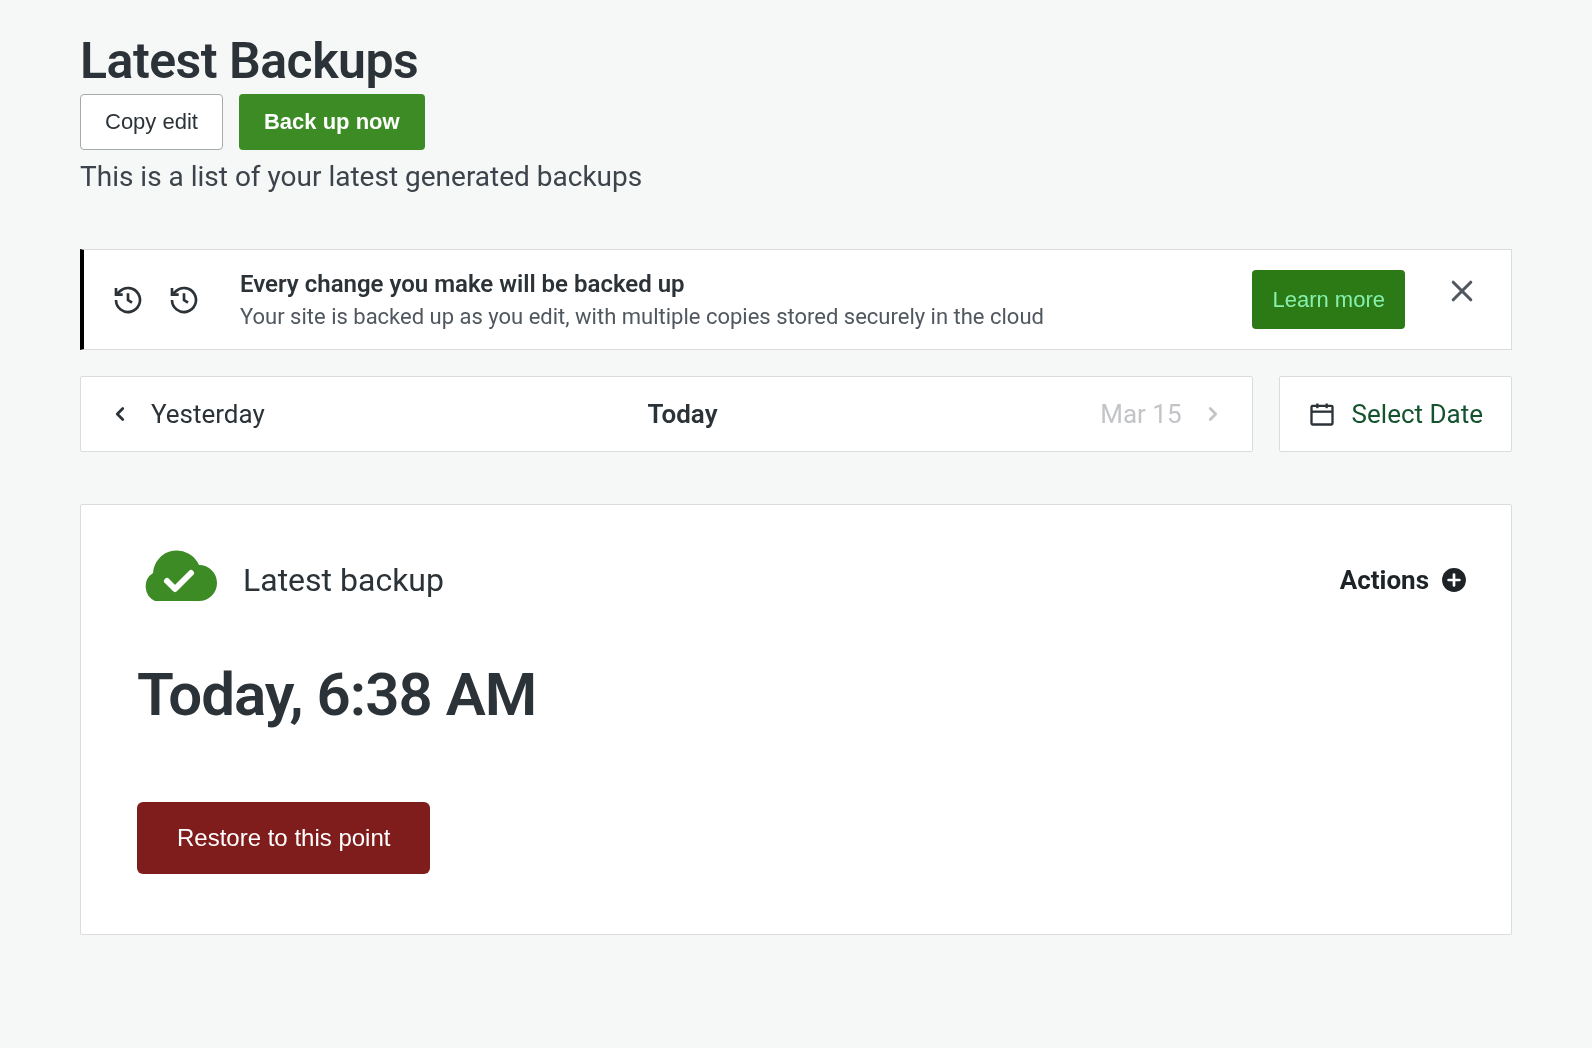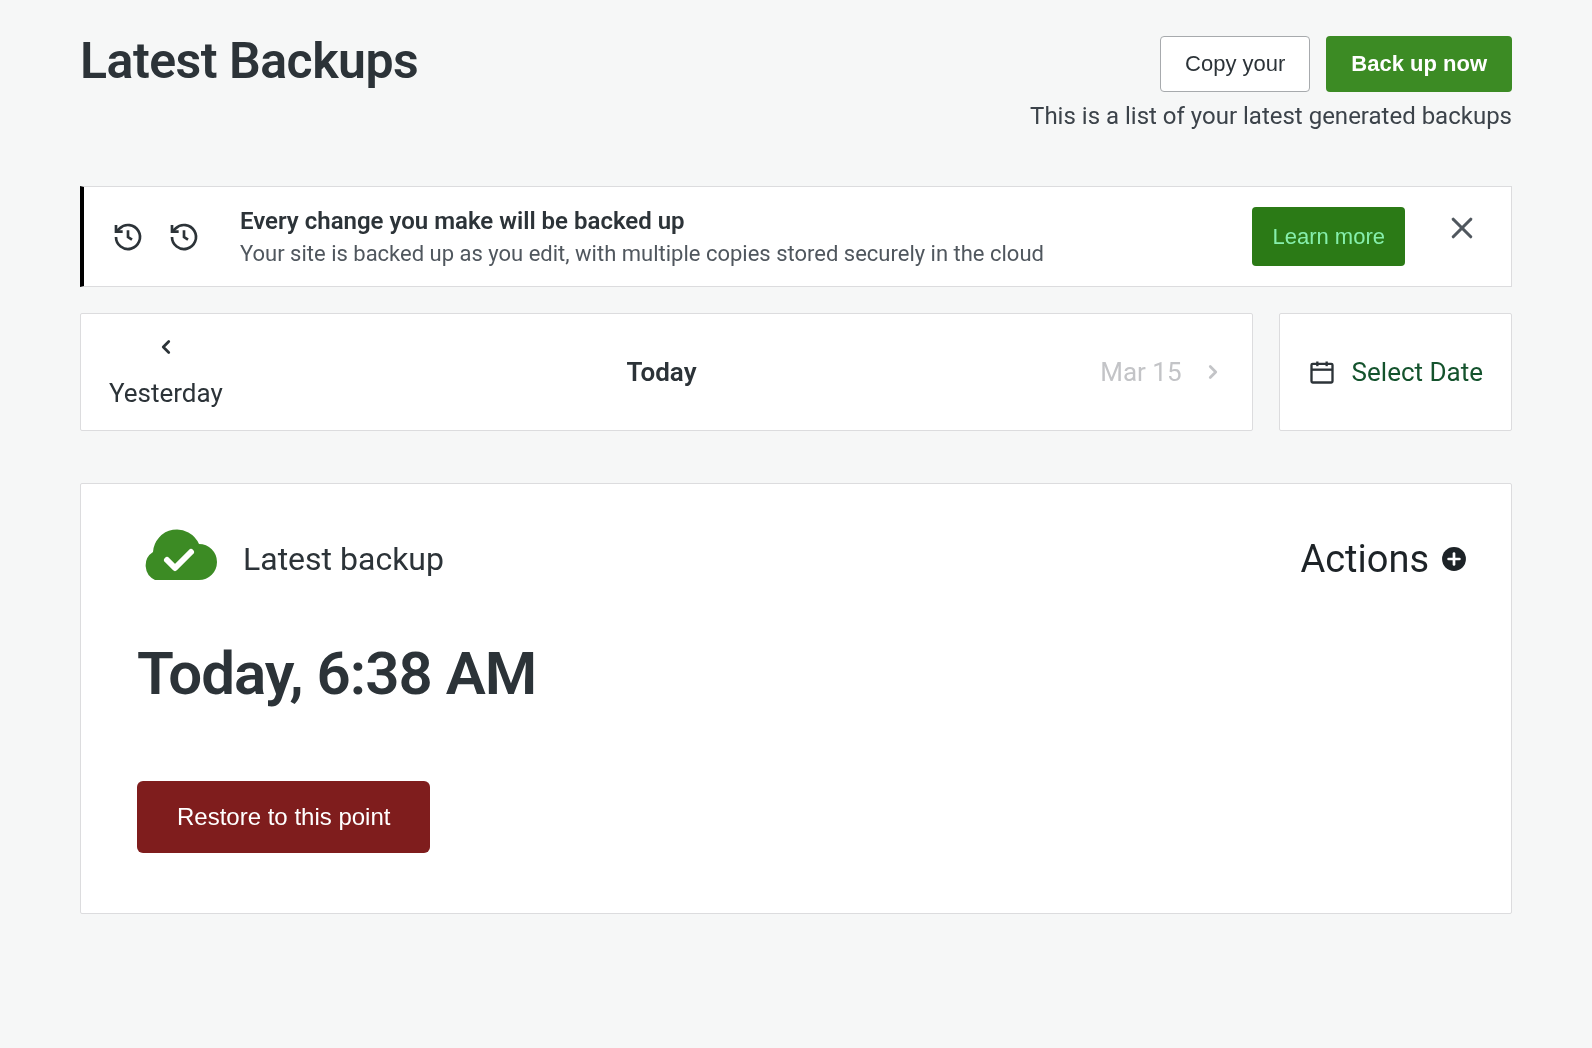--- a/index.html
+++ b/index.html
@@ -9,20 +9,21 @@
     color: #2c3338;
     width: 1592px;
     height: 1048px;
     padding: 32px 80px 0 80px;
   }
   .header-row {
     display: flex;
     justify-content: space-between;
     align-items: flex-start;
     margin-bottom: 10px;
+    flex-direction: column;
   }
   .page-title {
     font-size: 50px;
     font-weight: 600;
     color: #2c3338;
     letter-spacing: -0.5px;
   }
   .header-buttons {
     display: flex;
     gap: 16px;
@@ -41,25 +42,24 @@
     background: #fff;
     border: 1px solid #a7aaad;
     color: #2c3338;
   }
   .btn-green {
     background: #3c8b24;
     color: #fff;
     font-weight: bold;
   }
   .subtitle {
-    font-size: 24px;
+    font-size: 28px;
     color: #3c434a;
     margin-bottom: 56px;
     font-weight: 400;
-    text-align: right;
   }
   .banner {
     display: flex;
     background: #fff;
     border: 1px solid #dcdcde;
     border-left: 4px solid #000;
     padding: 20px 28px 20px 28px;
     margin-bottom: 26px;
   }
   .banner-icons {
@@ -107,21 +107,20 @@
     background: #fff;
     border: 1px solid #dcdcde;
     border-radius: 2px;
     padding: 22px 28px;
   }
   .date-prev {
     display: flex;
     align-items: center;
     gap: 20px;
     cursor: pointer;
-    flex-direction: column;
   }
   .date-prev-label {
     font-size: 26px;
     color: #2c3338;
   }
   .date-center {
     flex: 1;
     text-align: center;
     font-size: 26px;
     font-weight: 600;
@@ -173,22 +172,22 @@
     font-weight: 400;
     color: #2c3338;
   }
   .actions {
     display: flex;
     align-items: center;
     gap: 12px;
     cursor: pointer;
   }
   .actions-label {
-    font-size: 38px;
-    font-weight: 400;
+    font-size: 26px;
+    font-weight: 700;
     color: #1d2327;
   }
   .backup-time {
     font-size: 60px;
     font-weight: 600;
     color: #2c3338;
     margin-bottom: 72px;
     letter-spacing: -1px;
   }
   .restore-btn {
@@ -202,21 +201,21 @@
     cursor: pointer;
   }
   svg { display: block; }
 </style>
 </head>
 <body>
 
 <div class="header-row">
   <h1 class="page-title">Latest Backups</h1>
   <div class="header-buttons">
-    <button class="btn btn-outline">Copy your</button>
+    <button class="btn btn-outline">Copy edit</button>
     <button class="btn btn-green">Back up now</button>
   </div>
 </div>
 
 <p class="subtitle">This is a list of your latest generated backups</p>
 
 <div class="banner">
   <div class="banner-icons">
     <span>
       <svg width="32" height="32" viewBox="0 0 24 24" fill="none" stroke="#2c3338" stroke-width="2">

